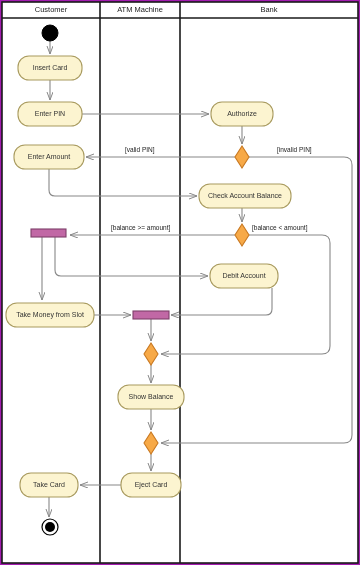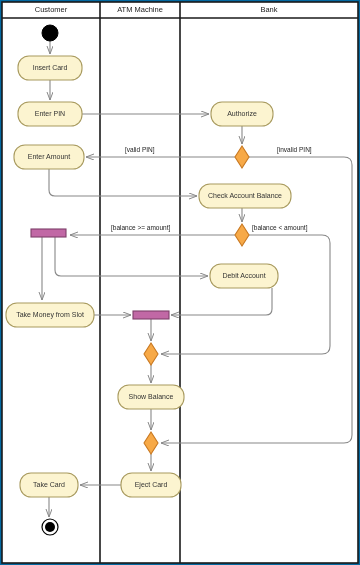--- a/index.html
+++ b/index.html
@@ -7,21 +7,21 @@
     padding: 0;
     background: #ffffff;
   }
   body {
     font-family: "Liberation Sans", sans-serif;
   }
   #canvas {
     position: relative;
     width: 360px;
     height: 565px;
-    background: #0369a1;
+    background: #a21caf;
     overflow: hidden;
   }
   #diagram-svg {
     position: absolute;
     left: 0;
     top: 0;
     width: 360px;
     height: 565px;
   }
   .lane-title {

